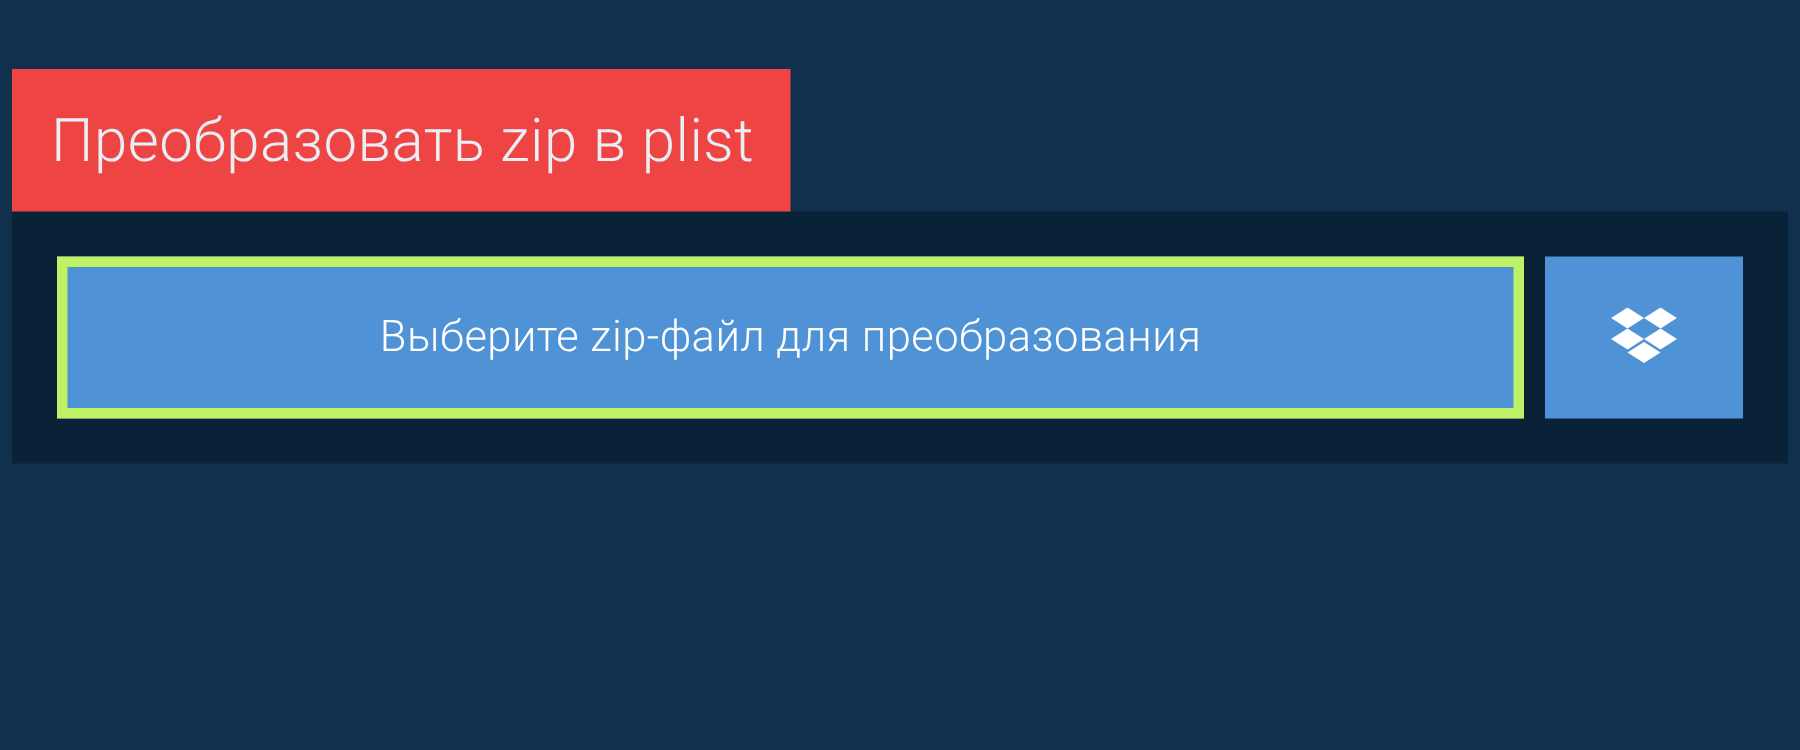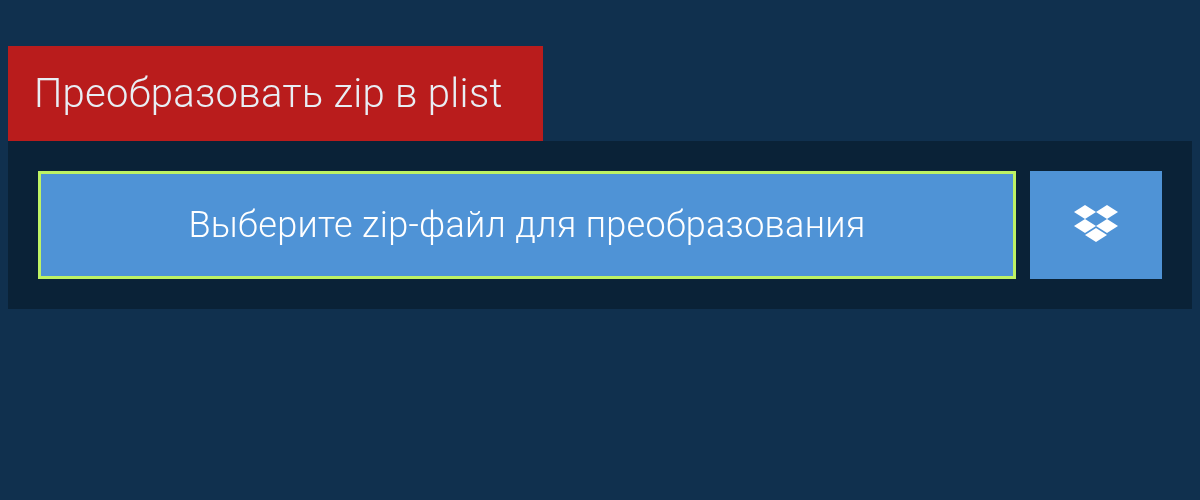--- a/index.html
+++ b/index.html
@@ -12,22 +12,22 @@
       height: 500px;
       background: #10304e;
       font-family: -apple-system, BlinkMacSystemFont, "Segoe UI", Roboto, Arial, sans-serif;
       overflow: hidden;
     }
     .container {
       padding: 0;
     }
     .title-tab {
       display: inline-block;
-      background: #b91c1c;
-      padding: 24px 40px 24px 26px;
+      background: #ef4444;
+      padding: 24px 24px 24px 26px;
       margin-left: 8px;
       margin-top: 46px;
     }
     .title-text {
       color: #e8eef4;
       font-size: 40px;
       font-weight: 300;
       letter-spacing: 0.3px;
     }
     .upload-panel {
@@ -36,23 +36,23 @@
       padding: 30px 30px;
     }
     .upload-row {
       display: flex;
       gap: 14px;
       align-items: stretch;
     }
     .file-select-button {
       flex: 1;
       background: #4f93d6;
-      border: 3px solid #bef264;
+      border: 7px solid #bef264;
       color: #ffffff;
-      font-size: 36px;
+      font-size: 29px;
       font-weight: 300;
       padding: 30px 20px;
       text-align: center;
       cursor: pointer;
       letter-spacing: 0.3px;
     }
     .dropbox-button {
       width: 132px;
       background: #4f93d6;
       display: flex;

